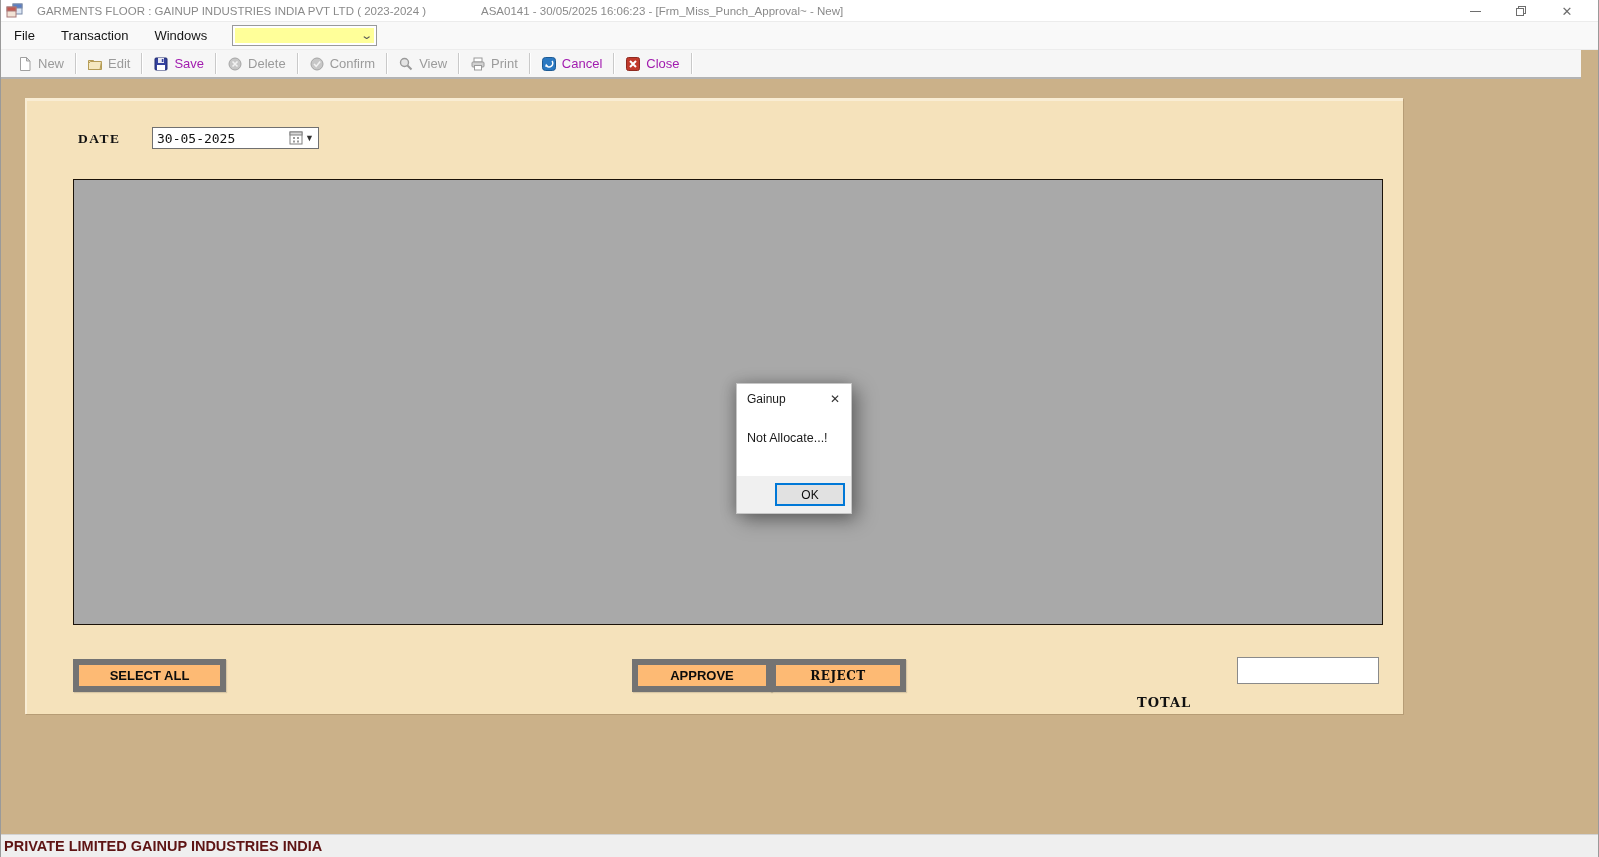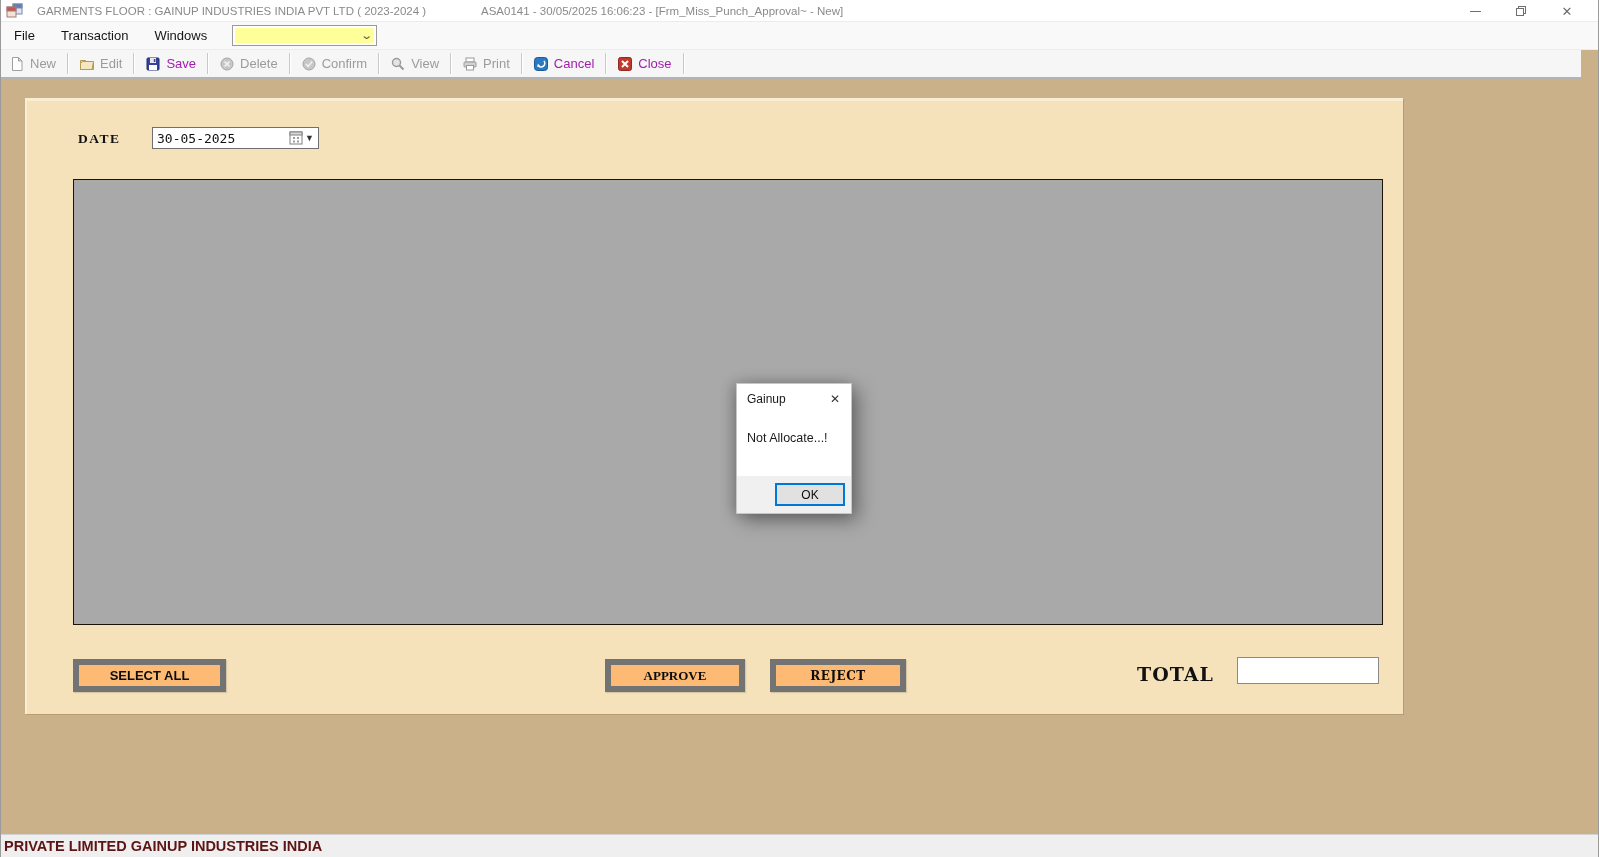--- a/index.html
+++ b/index.html
@@ -37,21 +37,21 @@
   .win-combo {
     margin-left:12px; width:145px; height:21px; background:#ffff99;
     border:1px solid #9a9a9a; box-shadow: inset 0 0 0 2px #ffffff;
     display:flex; align-items:center; justify-content:flex-end; padding-right:5px;
   }
   .combo-chevron { color:#555; font-size:11px; line-height:1; transform:scaleX(1.4); }
 
   
   .toolbar {
     position:absolute; top:50px; left:0; right:17px; height:29px;
-    background:#f6f6f6; display:flex; align-items:center; padding-left:0;
+    background:#f6f6f6; display:flex; align-items:center; padding-left:8px;
     border-bottom:2px solid #b3b3b3;
   }
   .tb-btn { display:flex; align-items:center; gap:5px; padding:3px 8px; font-size:13px; color:#a21caf; white-space:nowrap; }
   .tb-btn.disabled { color:#9b9b9b; }
   .tb-sep { width:1px; height:21px; background:#c9c9c9; box-shadow:1px 0 0 #ffffff; margin:0 3px; flex:0 0 auto; }
   .tb-icon { width:16px; height:16px; display:inline-flex; }
 
   
   .mdi { position:absolute; top:81px; left:0; right:0; bottom:23px; background:#cbb189; }
   .form-window {
@@ -81,26 +81,26 @@
 
   .panel-btn {
     position:absolute; top:558px; height:33px;
     background:#fdba74; border:6px solid #737373;
     box-shadow:1px 1px 1px rgba(0,0,0,0.12);
     display:flex; align-items:center; justify-content:center;
     font-weight:bold; font-size:13px; color:#0c0c0c; cursor:default;
   }
   .btn-select-all { left:46px; width:153px; }
   .btn-deselect-all { left:212px; width:185px; }
-  .btn-approve { left:578px; width:140px;font-family:Liberation Serif, serif; }
+  .btn-approve { left:605px; width:140px; }
   .btn-reject { left:743px; width:136px; font-family:"DejaVu Serif", serif; font-size:12px; letter-spacing:0.5px; }
 
   .total-label {
-    position:absolute; left:1110px; top:562px;
-    font-family:"DejaVu Serif", serif; font-weight:bold; font-size:19px;
+    position:absolute; left:1110px; top:594px;
+    font-family:"DejaVu Serif", serif; font-weight:bold; font-size:13px;
     letter-spacing:1px; color:#111;
   }
   .total-input {
     position:absolute; left:1210px; top:556px; width:142px; height:27px;
     background:#ffffff; border:1px solid #8a8a8a; font-size:13px; padding:0 4px;
   }
 
   
   .dialog {
     position:absolute; left:735px; top:383px; width:116px; height:131px;

